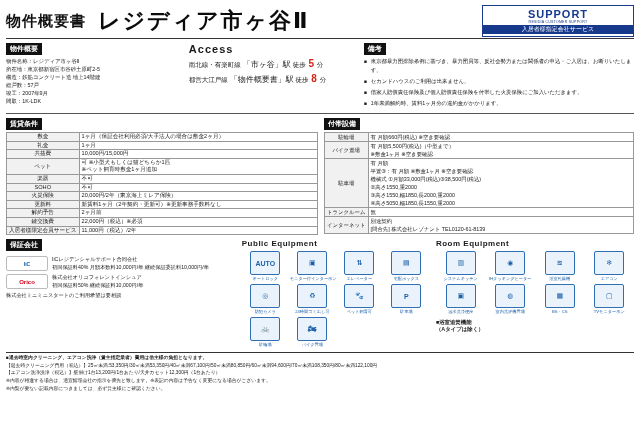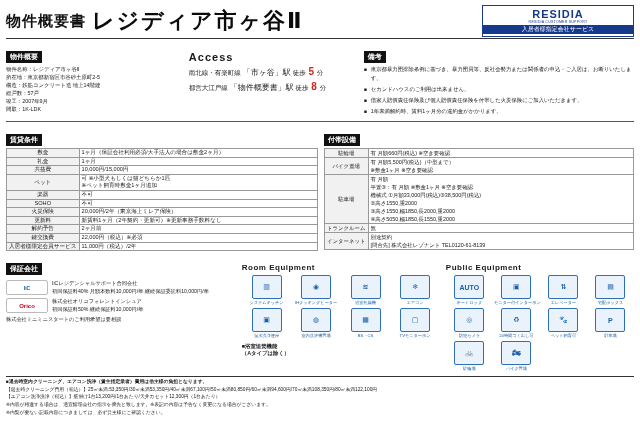--- a/index.html
+++ b/index.html
@@ -7,21 +7,21 @@
     width:640px;height:443px;
     background:#ffffff;
     font-family:"Liberation Sans","DejaVu Sans",sans-serif;
     font-size:6px;
     color:#1a1a1a;
     overflow:hidden;
   }
   .page{position:relative;width:640px;height:443px;box-sizing:border-box;padding:4px 6px;}
 
   
-  .header{display:flex;align-items:center;height:34px;border-bottom:1px solid #333;}
+  .header{display:flex;align-items:center;height:34px;border-bottom:1px solid #333;gap:6px;}
   .doc-title{
     font-size:15px;font-weight:bold;letter-spacing:1px;
     color:#111;white-space:nowrap;padding-right:6px;
   }
   .bldg-title{
     font-size:22px;font-weight:bold;letter-spacing:2px;
     color:#0b0b0b;white-space:nowrap;flex:1;
   }
   .brand{
     border:1px solid #1b3c8c;background:#fff;
@@ -31,21 +31,21 @@
   .brand .b1{color:#16398c;font-size:11px;font-weight:bold;letter-spacing:1px;line-height:11px;}
   .brand .b2{color:#16398c;font-size:3.6px;letter-spacing:.2px;line-height:5px;}
   .brand .b3{background:#16398c;color:#fff;font-size:6px;width:100%;text-align:center;line-height:9px;}
 
   
   .sec-title{
     background:#111;color:#fff;font-size:7px;font-weight:bold;
     padding:1px 4px;display:inline-block;margin:0 0 2px 0;
   }
   .plain-title{font-size:11px;font-weight:bold;letter-spacing:1px;}
-  .cols{display:flex;gap:6px;margin-top:12px;}
+  .cols{display:flex;gap:6px;margin-top:4px;}
   .col{box-sizing:border-box;}
   .c1{width:178px;}
   .c2{width:170px;}
   .c3{width:272px;}
 
   table{border-collapse:collapse;width:100%;}
   td{border:1px solid #999;padding:0px 2px;font-size:5.6px;line-height:8px;vertical-align:middle;}
   td.lbl{background:#f1f1f1;width:46px;text-align:center;white-space:nowrap;}
   .tbl-tight td{line-height:7.6px;}
 
@@ -98,21 +98,21 @@
 </style>
 </head>
 <body>
 
 <div class="page">
 
   <div class="header">
     <div class="doc-title">物件概要書</div>
     <div class="bldg-title">レジディア市ヶ谷Ⅱ</div>
     <div class="brand">
-      <div class="b1">RESIDIA</div>
+      <div class="b1">SUPPORT</div>
       <div class="b2">RESIDIA CUSTOMER SUPPORT</div>
       <div class="b3">入居者様指定会社サービス</div>
     </div>
   </div>
 
   <div class="cols">
 
     <div class="col c1">
       <div class="sec-title">物件概要</div>
       <div class="note">
@@ -273,20 +273,66 @@
           <div class="logo-orico">Orico</div>
           <div class="guar-txt">
             <div>株式会社オリコフォレントインシュア</div>
             <div>初回保証料50%  継続保証料10,000円/年</div>
           </div>
         </div>
         <div class="guar-txt">株式会社ミニミニスタートのご利用希望は要相談</div>
       </div>
     </div>
 
+    <div class="col" style="width:190px;">
+      <div class="eq-head">Public Equipment</div>
+      <div class="eq-grid">
+        <div class="eq-cell">
+          <div class="eq-icon">AUTO</div>
+          <div class="eq-cap">オートロック</div>
+        </div>
+        <div class="eq-cell">
+          <div class="eq-icon">▣</div>
+          <div class="eq-cap">モニター付インターホン</div>
+        </div>
+        <div class="eq-cell">
+          <div class="eq-icon">⇅</div>
+          <div class="eq-cap">エレベーター</div>
+        </div>
+        <div class="eq-cell">
+          <div class="eq-icon">▤</div>
+          <div class="eq-cap">宅配ボックス</div>
+        </div>
+        <div class="eq-cell">
+          <div class="eq-icon">◎</div>
+          <div class="eq-cap">防犯カメラ</div>
+        </div>
+        <div class="eq-cell">
+          <div class="eq-icon">♻</div>
+          <div class="eq-cap">24時間ゴミ出し可</div>
+        </div>
+        <div class="eq-cell">
+          <div class="eq-icon">🐾</div>
+          <div class="eq-cap">ペット飼育可</div>
+        </div>
+        <div class="eq-cell">
+          <div class="eq-icon">P</div>
+          <div class="eq-cap">駐車場</div>
+        </div>
+        <div class="eq-cell">
+          <div class="eq-icon">🚲</div>
+          <div class="eq-cap">駐輪場</div>
+        </div>
+        <div class="eq-cell">
+          <div class="eq-icon">🏍</div>
+          <div class="eq-cap">バイク置場</div>
+        </div>
+      </div>
+    </div>
+
     <div class="col" style="width:200px;">
       <div class="eq-head">Room Equipment</div>
       <div class="eq-grid">
         <div class="eq-cell">
           <div class="eq-icon">▥</div>
           <div class="eq-cap">システムキッチン</div>
         </div>
         <div class="eq-cell">
           <div class="eq-icon">◉</div>
           <div class="eq-cap">IHクッキングヒーター</div>
@@ -311,66 +357,20 @@
           <div class="eq-icon">▦</div>
           <div class="eq-cap">BS・CS</div>
         </div>
         <div class="eq-cell">
           <div class="eq-icon">▢</div>
           <div class="eq-cap">TVモニターホン</div>
         </div>
       </div>
       <div class="eq-note" style="white-space:pre-line;font-weight:bold;">■浴室追焚機能
 （Aタイプは除く）</div>
-    </div>
-
-    <div class="col" style="width:190px;">
-      <div class="eq-head">Public Equipment</div>
-      <div class="eq-grid">
-        <div class="eq-cell">
-          <div class="eq-icon">AUTO</div>
-          <div class="eq-cap">オートロック</div>
-        </div>
-        <div class="eq-cell">
-          <div class="eq-icon">▣</div>
-          <div class="eq-cap">モニター付インターホン</div>
-        </div>
-        <div class="eq-cell">
-          <div class="eq-icon">⇅</div>
-          <div class="eq-cap">エレベーター</div>
-        </div>
-        <div class="eq-cell">
-          <div class="eq-icon">▤</div>
-          <div class="eq-cap">宅配ボックス</div>
-        </div>
-        <div class="eq-cell">
-          <div class="eq-icon">◎</div>
-          <div class="eq-cap">防犯カメラ</div>
-        </div>
-        <div class="eq-cell">
-          <div class="eq-icon">♻</div>
-          <div class="eq-cap">24時間ゴミ出し可</div>
-        </div>
-        <div class="eq-cell">
-          <div class="eq-icon">🐾</div>
-          <div class="eq-cap">ペット飼育可</div>
-        </div>
-        <div class="eq-cell">
-          <div class="eq-icon">P</div>
-          <div class="eq-cap">駐車場</div>
-        </div>
-        <div class="eq-cell">
-          <div class="eq-icon">🚲</div>
-          <div class="eq-cap">駐輪場</div>
-        </div>
-        <div class="eq-cell">
-          <div class="eq-icon">🏍</div>
-          <div class="eq-cap">バイク置場</div>
-        </div>
-      </div>
     </div>
   </div>
 
   <div class="footer">
     <p class="f-bold">■退去時室内クリーニング、エアコン洗浄（賃主指定業者）費用は借主様の負担となります。</p>
     <p>【退去時クリーニング費用（税込）】25㎡未満:53,350円/30㎡未満53,350円/40㎡未満67,100円/50㎡未満80,850円/60㎡未満94,600円/70㎡未満108,350円/80㎡未満122,100円</p>
     <p>【エアコン洗浄洗浄（税込）】壁掛け1台13,200円/1台あたり/天井カセット12,300円（1台あたり）</p>
     <p>※内容が相違する場合は、適宜館理会社の指示を優先と致します。※表記の内容は予告なく変更になる場合がございます。</p>
     <p>※内覧が要ない記載内容につきましては、必ず賃主様にご確認ください。</p>
   </div>

